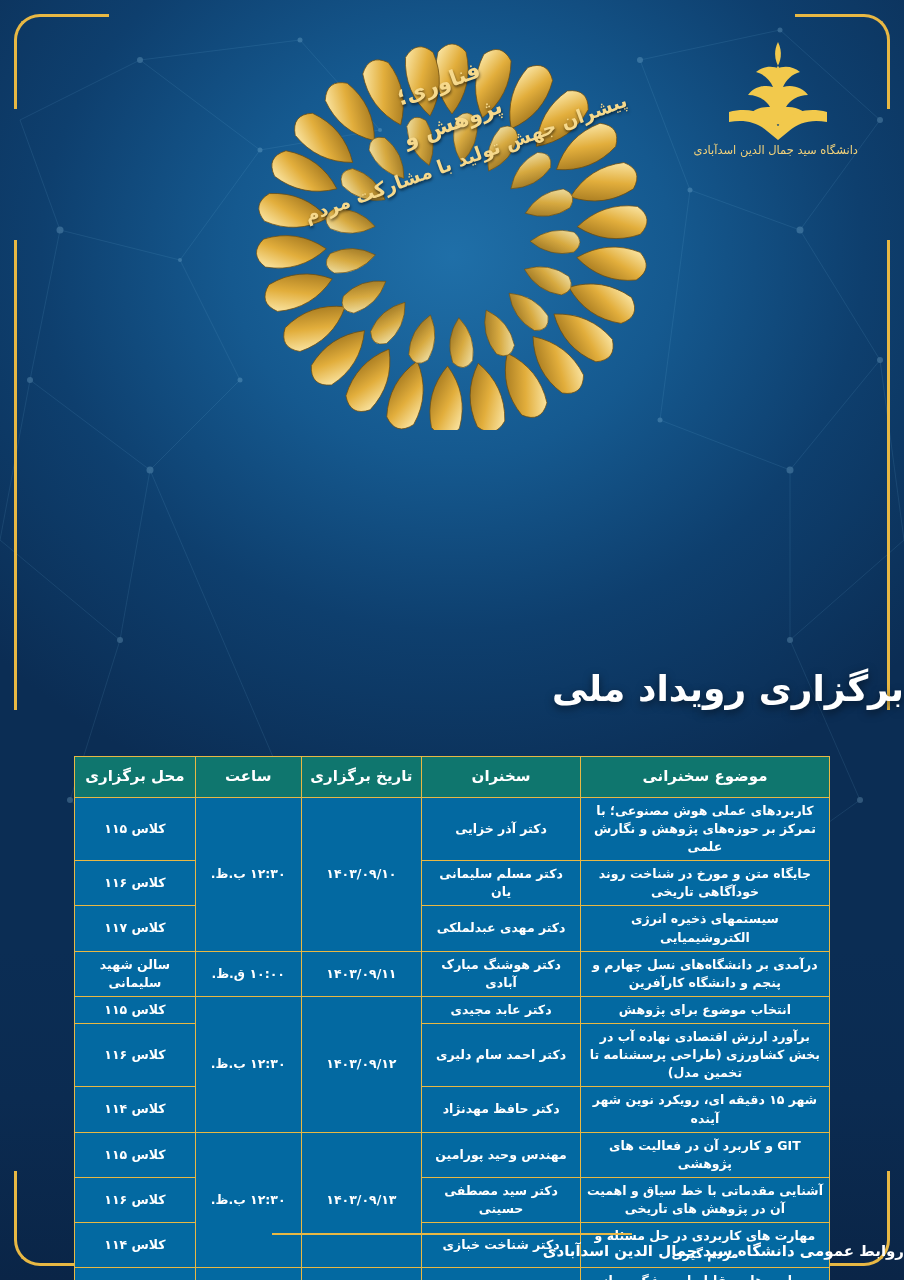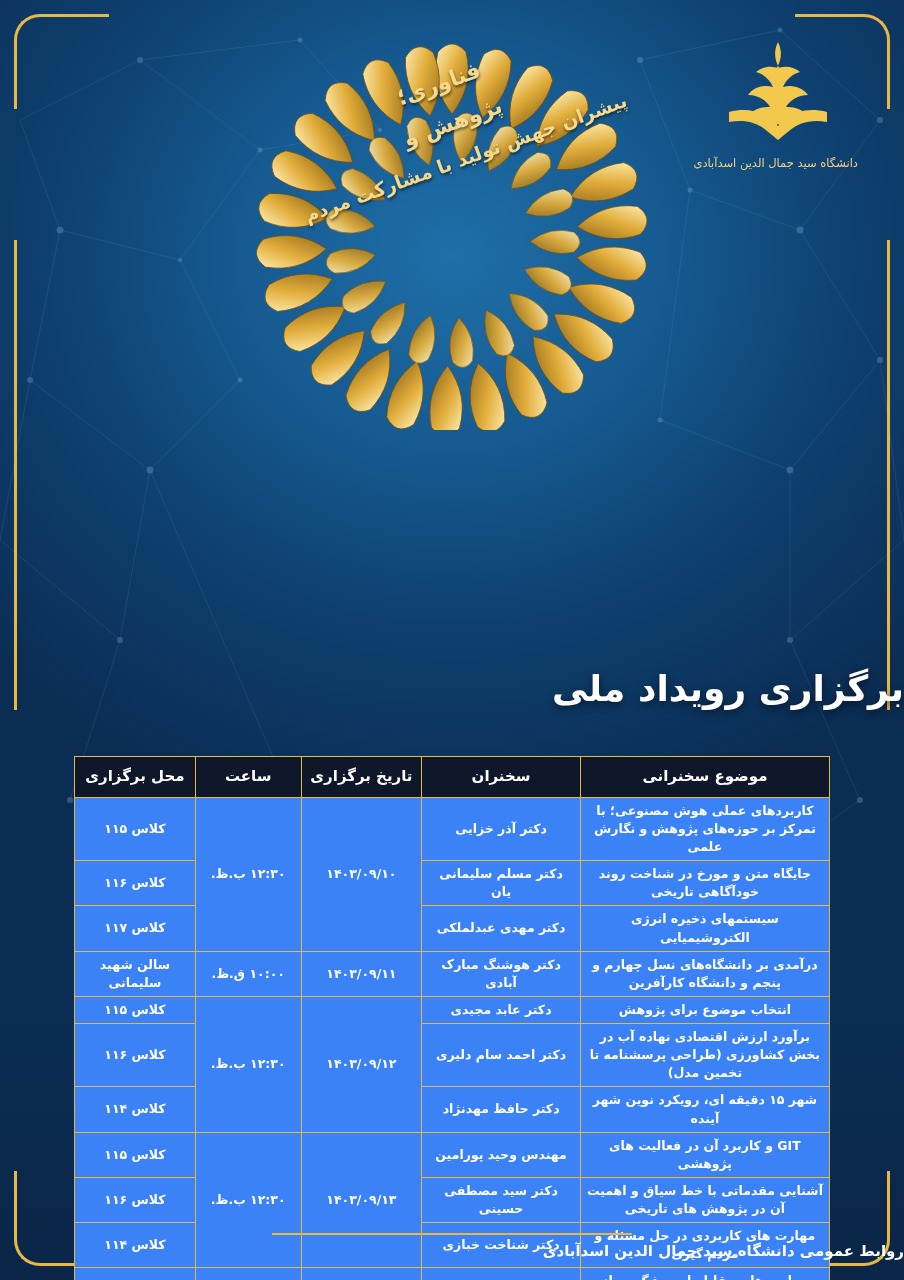--- a/index.html
+++ b/index.html
@@ -55,21 +55,21 @@
 
   
   .logo {
     position: absolute;
     top: 34px; right: 46px;
     width: 160px;
     text-align: center;
   }
   .logo svg { display: block; margin: 0 auto; }
   .logo .uni-name {
-    margin-top: 16px;
+    margin-top: 3px;
     font-size: 11.5px;
     color: #f3d27a;
     letter-spacing: .5px;
     white-space: nowrap;
   }
 
   
   .emblem {
     position: absolute;
     top: 20px; left: 0; right: 0;
@@ -149,27 +149,27 @@
     border: 1px solid #e8b844;
     color: #ffffff;
     text-align: center;
     vertical-align: middle;
     padding: 4px 5px;
     font-size: 12.5px;
     font-weight: bold;
     line-height: 1.45;
   }
   table.schedule thead th {
-    background: #0f172a;
+    background: #0f766e;
     font-size: 15px;
     padding: 9px 4px;
     color: #ffffff;
   }
   table.schedule tbody td {
-    background: #3b82f6;
+    background: #0369a1;
   }
   td.topic { font-size: 12px; line-height: 1.5; }
   td.speaker { font-size: 13px; }
   td.date, td.time { font-size: 13.5px; }
   td.place { font-size: 13.5px; }
   col.c-topic { width: 33%; }
   col.c-speaker { width: 21%; }
   col.c-date { width: 16%; }
   col.c-time { width: 14%; }
   col.c-place { width: 16%; }

